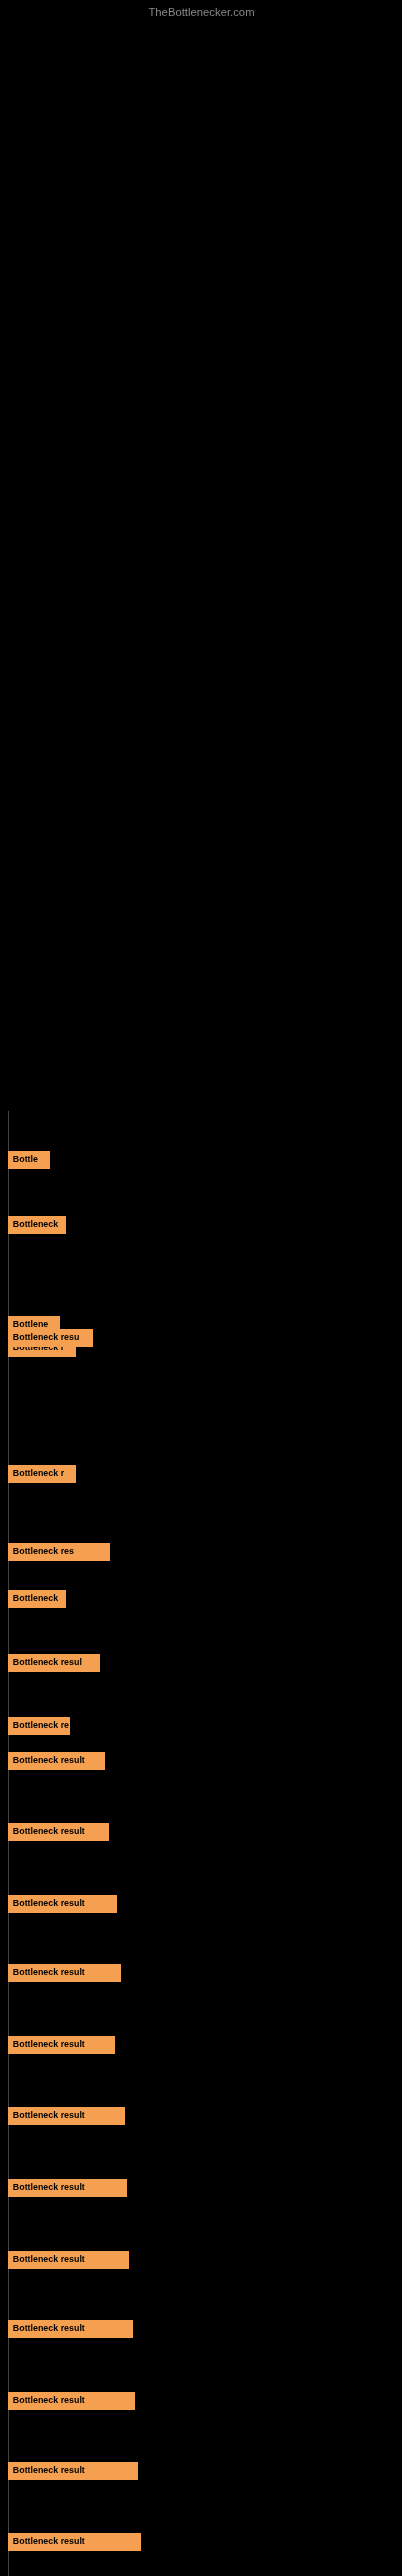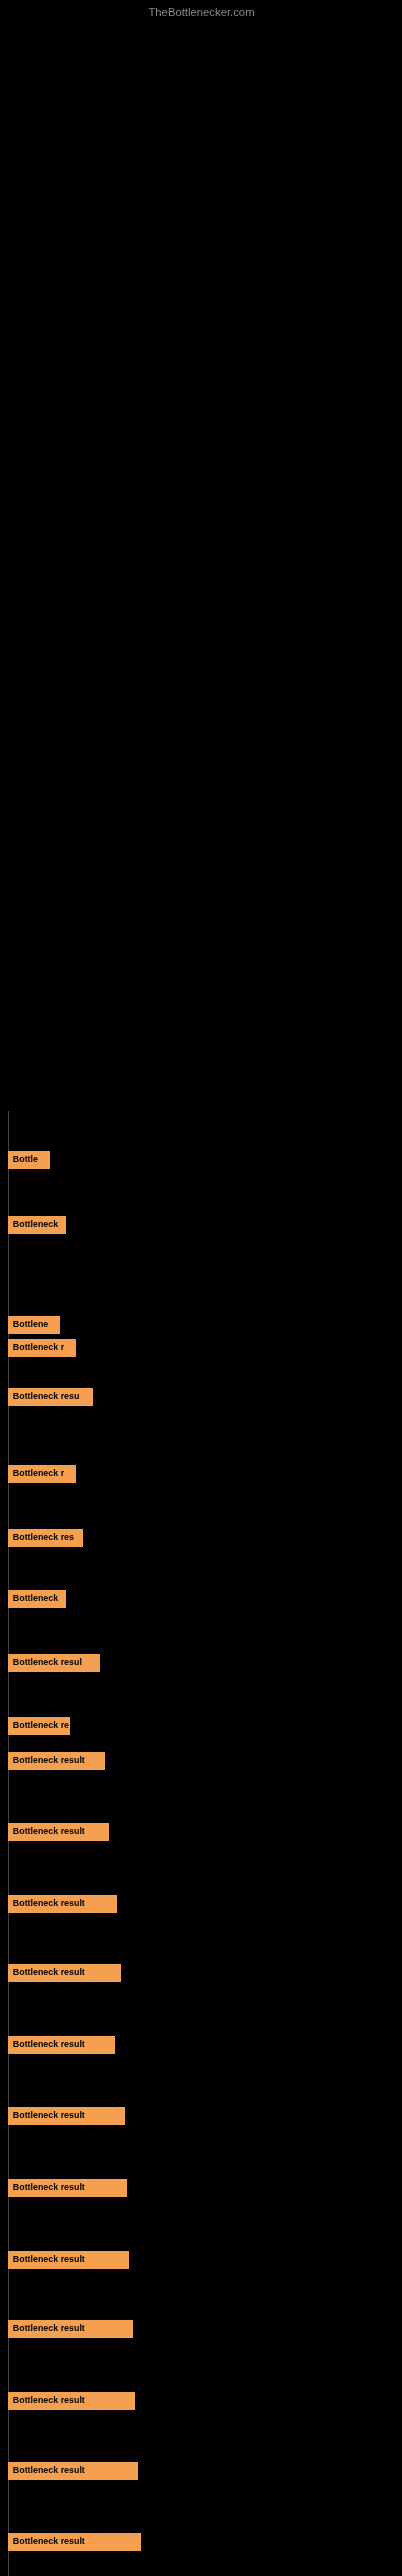--- a/index.html
+++ b/index.html
@@ -67,30 +67,30 @@
   </div>
 
   <div style="position:absolute; top:1276px; left:8px;margin-top:40px;">
     <div class="bottleneck-bar" style="width:52px;">Bottlene</div>
   </div>
 
   <div style="position:absolute; top:1339px; left:8px;">
     <div class="bottleneck-bar" style="width:68px;">Bottleneck r</div>
   </div>
 
-  <div style="position:absolute; top:1388px; left:8px;">
+  <div style="position:absolute; top:1329px; left:8px;">
     <div class="bottleneck-bar" style="width:85px;">Bottleneck resu</div>
   </div>
 
   <div style="position:absolute; top:1465px; left:8px;">
     <div class="bottleneck-bar" style="width:68px;">Bottleneck r</div>
   </div>
 
   <div style="position:absolute; top:1529px; left:8px;">
-    <div class="bottleneck-bar" style="width:75px;">Bottleneck res</div>
+    <div class="bottleneck-bar" style="width:102px;margin-top:14px;">Bottleneck res</div>
   </div>
 
   <div style="position:absolute; top:1590px; left:8px;">
     <div class="bottleneck-bar" style="width:58px;">Bottleneck</div>
   </div>
 
   <div style="position:absolute; top:1654px; left:8px;">
     <div class="bottleneck-bar" style="width:92px;">Bottleneck resul</div>
   </div>
 

